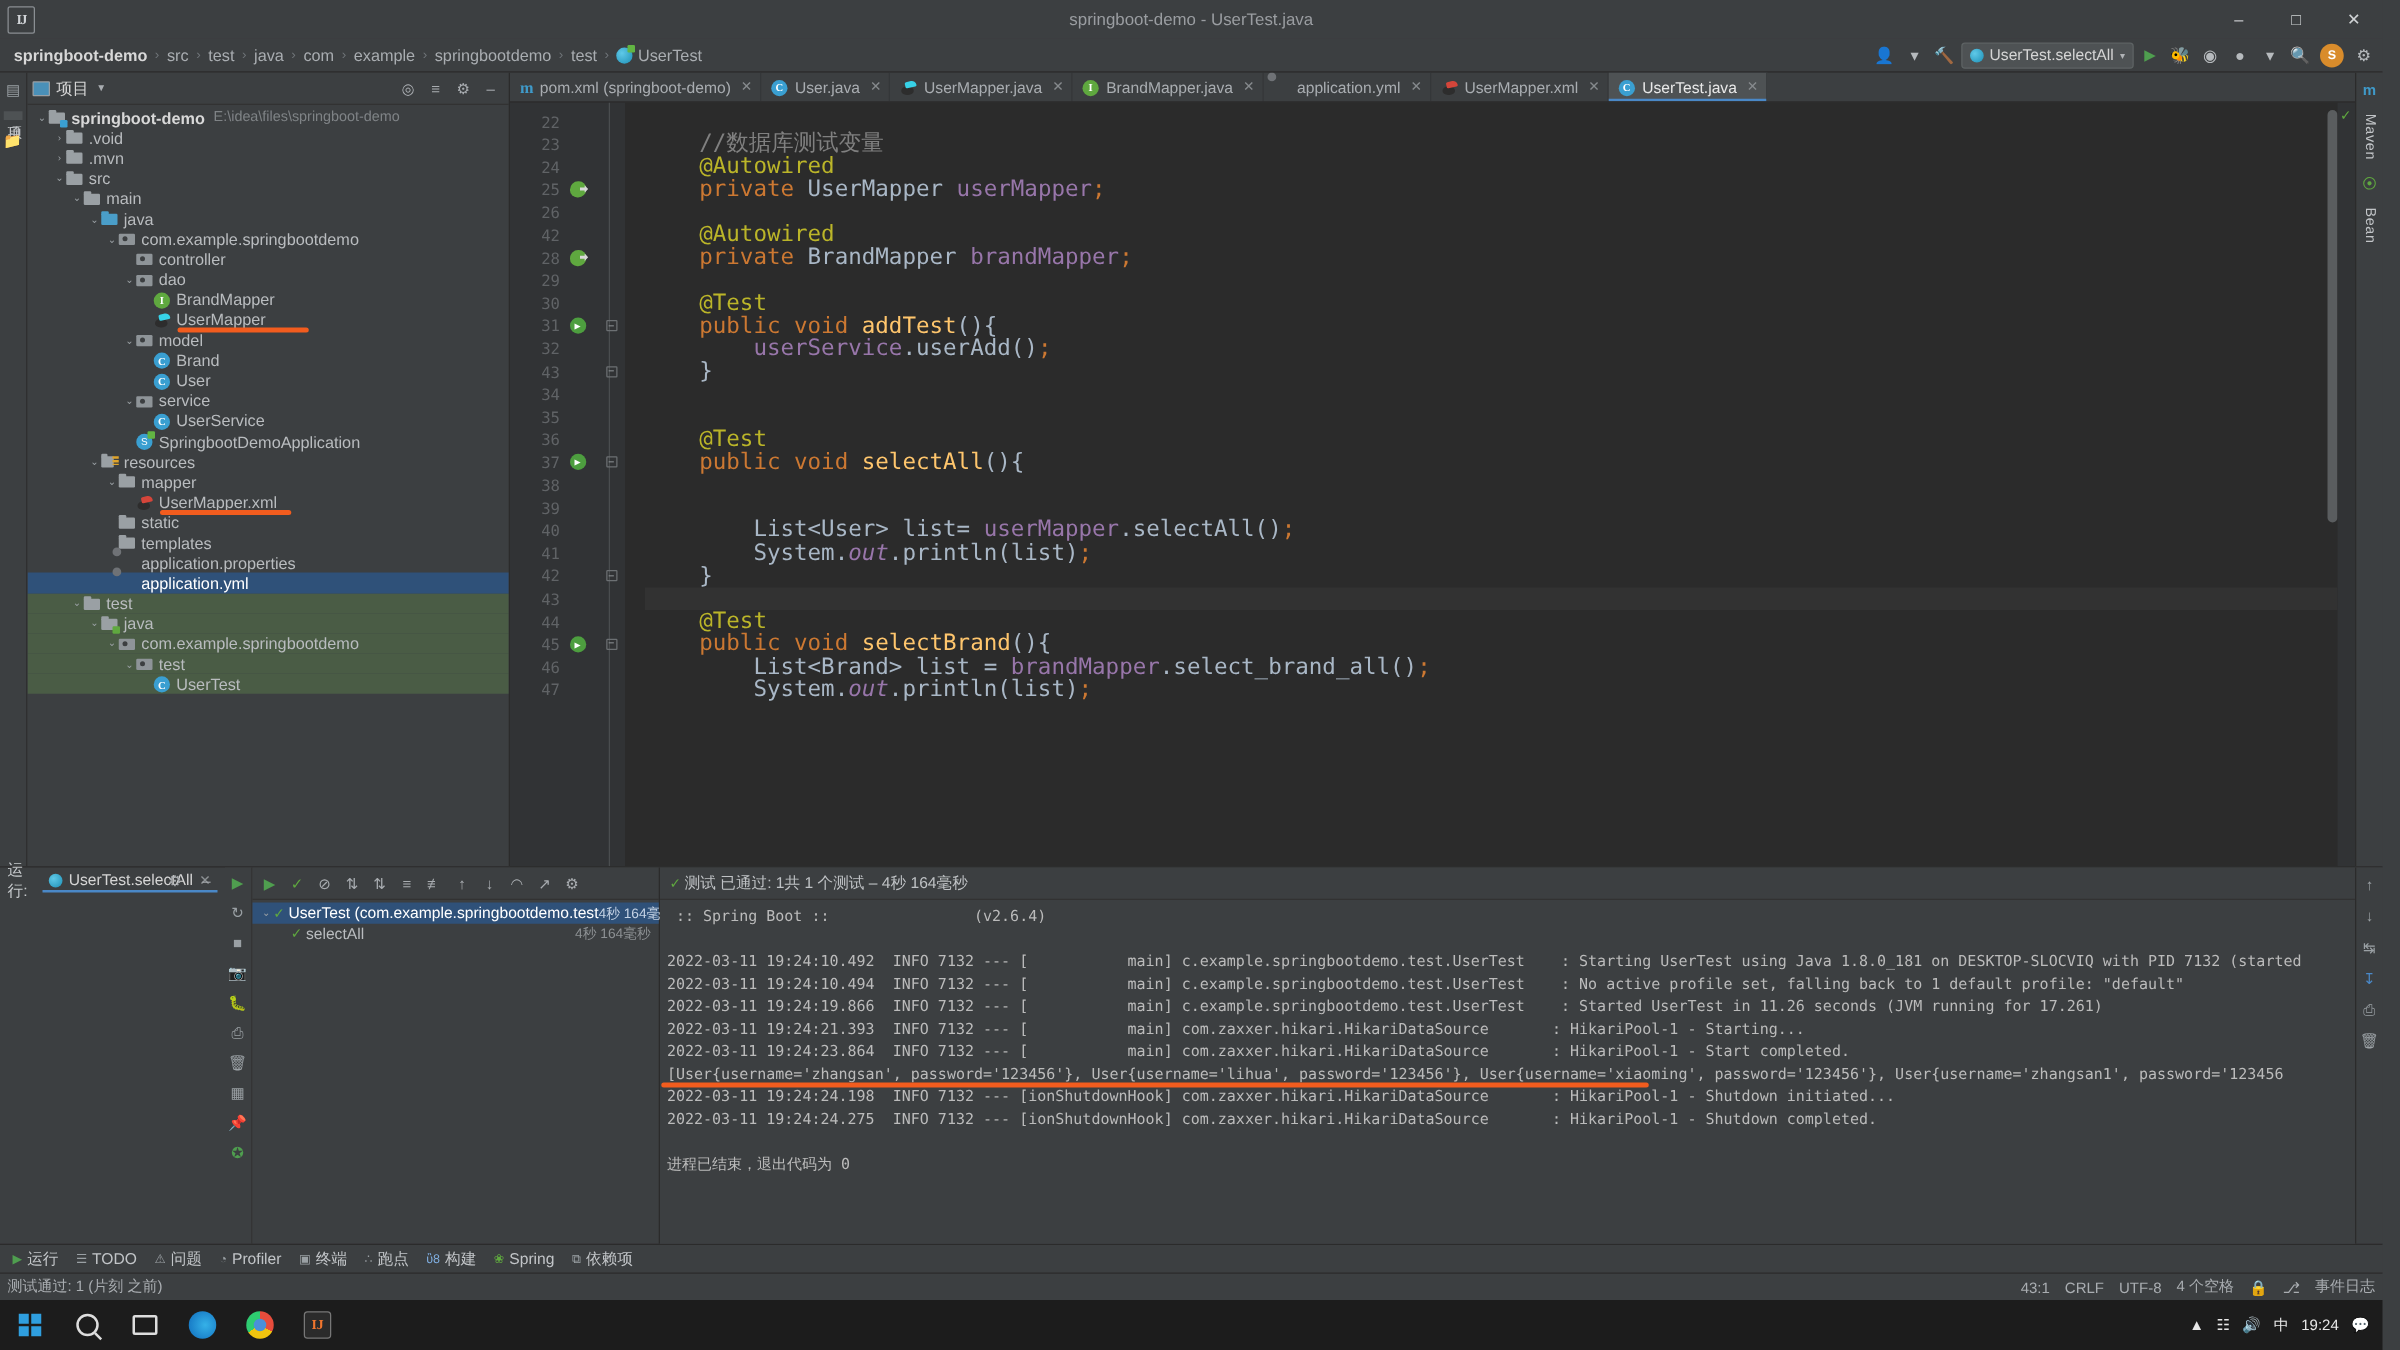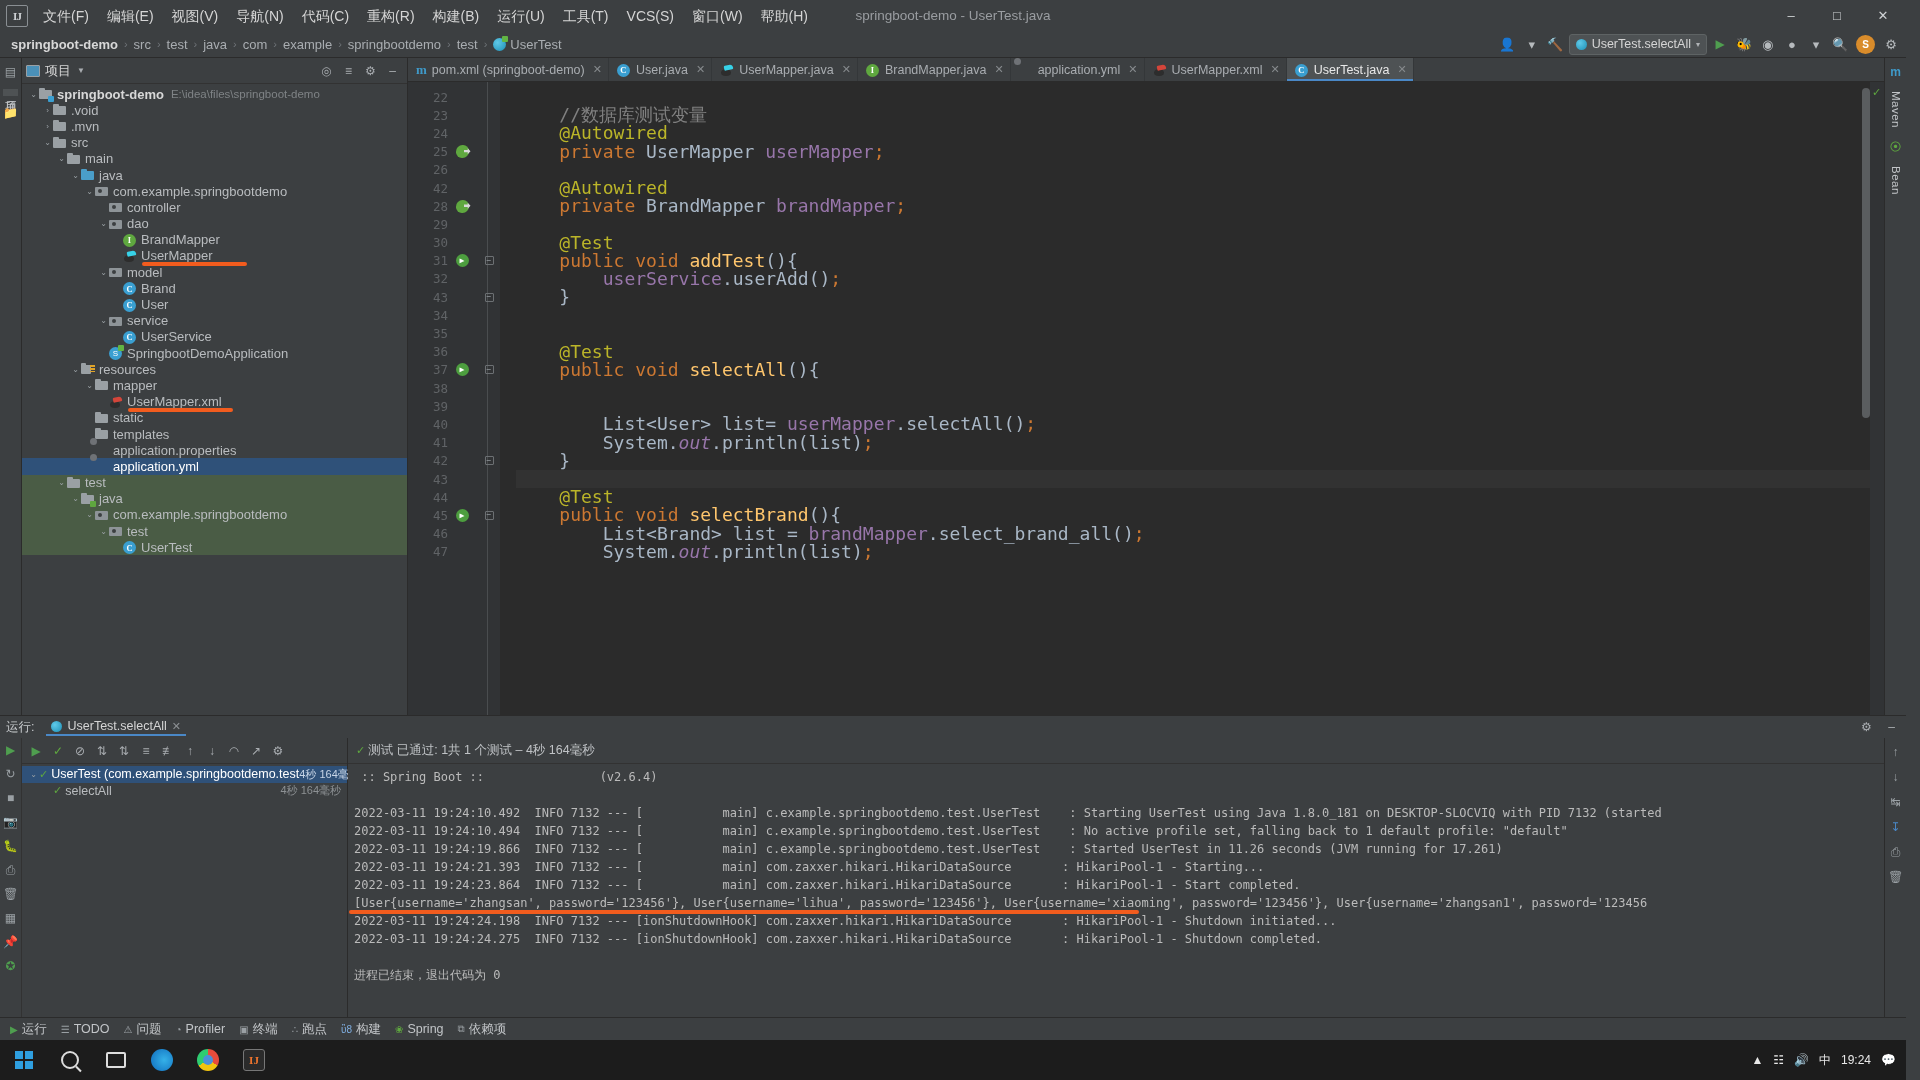--- a/index.html
+++ b/index.html
@@ -258,21 +258,21 @@
 
   
   .rstrip {
     width: 22px; flex: 0 0 22px; background: #3c3f41; border-left: 1px solid #2b2b2b;
     display: flex; flex-direction: column; align-items: center; padding-top: 6px; gap: 8px;
   }
 
   
   .runpanel {
     height: 302px; flex: 0 0 302px; background: #3c3f41; border-top: 1px solid #2b2b2b;
-    display: flex; flex-direction: column;
+    display: flex; flex-direction: row;
   }
   .run-head {
     height: 22px; flex: 0 0 22px; display: flex; align-items: center; padding: 0 6px;
     font-size: 12.5px; color: #c0c3c6; position: relative;
   }
   .run-head .lbl { color:#c6c9cc; }
   .run-tab {
     display:flex; align-items:center; gap:5px; margin-left: 12px; color:#d5d5d5;
     padding: 1px 5px; border-bottom: 2px solid #4a88c7;
   }
@@ -355,34 +355,20 @@
   .ico-search::after{content:"";position:absolute;right:-5px;bottom:-3px;width:7px;height:2px;background:#ddd;transform:rotate(45deg);}
   .ico-task{ width:20px;height:16px;border:2px solid #ddd;border-radius:2px; }
 </style>
 </head>
 <body>
 
 <div class="app">
 
   <div class="titlebar">
     <div class="ij-logo">IJ</div>
-    <div class="menu" id="menubar">
-        <div class="menu-item">文件(F)</div>
-        <div class="menu-item">编辑(E)</div>
-        <div class="menu-item">视图(V)</div>
-        <div class="menu-item">导航(N)</div>
-        <div class="menu-item">代码(C)</div>
-        <div class="menu-item">重构(R)</div>
-        <div class="menu-item">构建(B)</div>
-        <div class="menu-item">运行(U)</div>
-        <div class="menu-item">工具(T)</div>
-        <div class="menu-item">VCS(S)</div>
-        <div class="menu-item">窗口(W)</div>
-        <div class="menu-item">帮助(H)</div>
-      </div>
     <div class="win-title">springboot-demo - UserTest.java</div>
     <div class="win-ctrls">
       <div class="win-btn">–</div>
       <div class="win-btn">□</div>
       <div class="win-btn close">✕</div>
     </div>
   </div>
 
   <div class="navbar">
     <div class="crumbs" id="crumbs">
@@ -944,20 +930,32 @@
       <div class="bb-item">
         <span style="font-size: 10px; color: rgb(95, 168, 63);">❀</span>
         <span>Spring</span>
       </div>
       <div class="bb-item">
         <span style="font-size: 10px; color: rgb(154, 160, 164);">⧉</span>
         <span>依赖项</span>
       </div>
     </div>
 
+  <div class="statusbar">
+    <span>测试通过: 1 (片刻 之前)</span>
+    <div class="sb-right">
+      <span class="sb-item">43:1</span>
+      <span class="sb-item">CRLF</span>
+      <span class="sb-item">UTF-8</span>
+      <span class="sb-item">4 个空格</span>
+      <span class="sb-item">🔒</span>
+      <span class="sb-item">⎇</span>
+      <span class="sb-item">事件日志</span>
+    </div>
+  </div>
 
   <div class="taskbar">
     <div class="tb-btn">
       <span class="win-logo">
           <i></i>
           <i></i>
           <i></i>
           <i></i>
         </span>
     </div>

